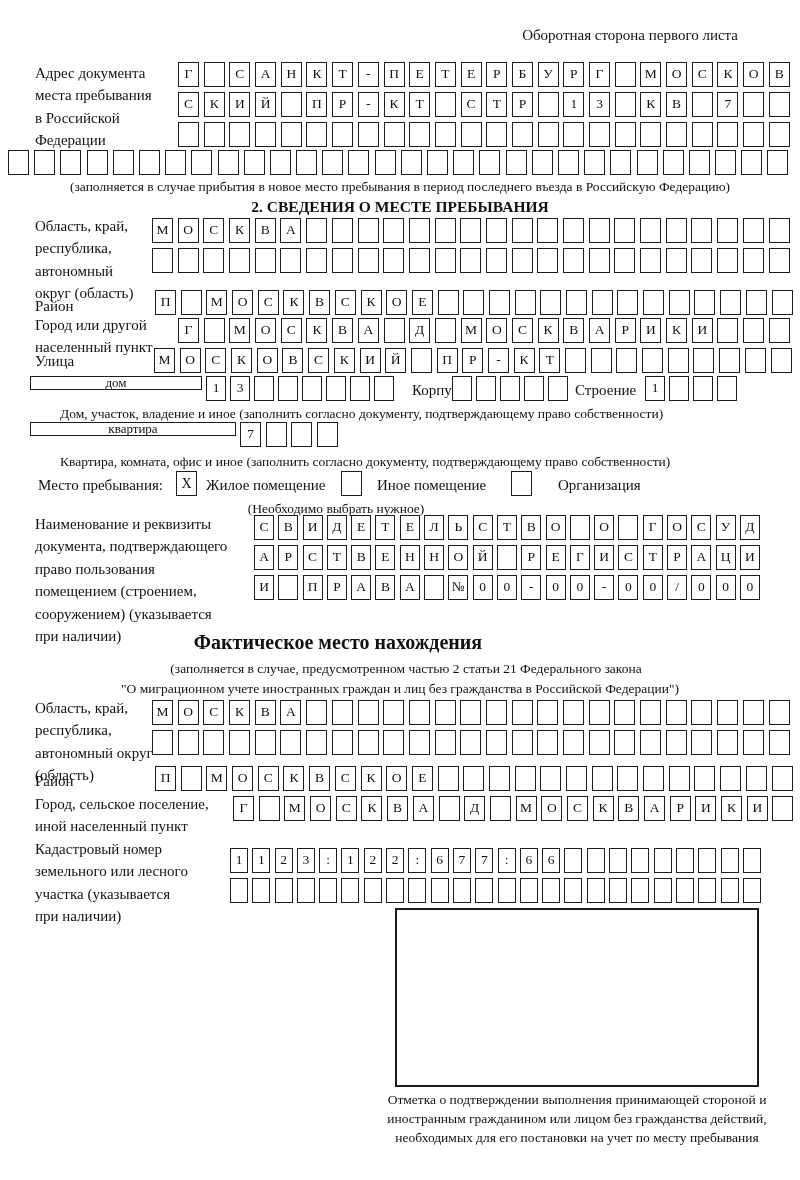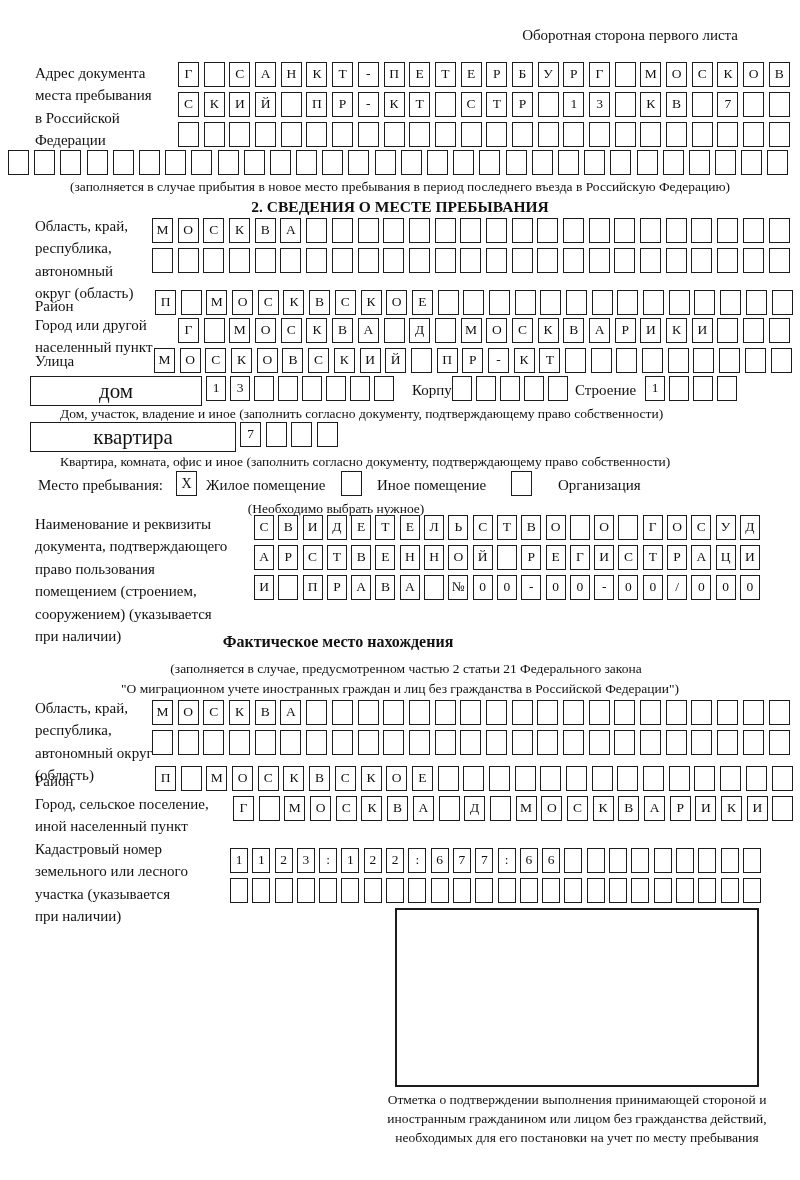--- a/index.html
+++ b/index.html
@@ -17,23 +17,23 @@
     box-sizing:border-box; flex:0 0 auto;
     width:21px; height:25px; border:1.8px solid #1c1c1c; margin-right:4.7px;
     display:flex; align-items:center; justify-content:center;
     font-size:13.5px; padding-bottom:1px; background:#fff;
   }
   .p262 .cell { margin-right:5.2px; }
   .p243 .cell { width:20px; margin-right:4.3px; }
   .p240 .cell { width:20px; margin-right:4px; }
   .p223 .cell { width:18px; margin-right:4.3px; }
   .wbox {
-    position:absolute; box-sizing:border-box; height:30px;
+    position:absolute; box-sizing:border-box; height:14px;
     border:1.8px solid #1c1c1c; display:flex; align-items:center; justify-content:center;
-    font-size:21px; background:#fff;
+    font-size:13px; background:#fff;
   }
   .chk {
     position:absolute; box-sizing:border-box; width:21px; height:25px;
     border:1.8px solid #1c1c1c; display:flex; align-items:center; justify-content:center;
     font-size:14px; background:#fff;
   }
   .bigbox { position:absolute; border:2px solid #1c1c1c; background:#fff; }
   .lblblock { position:absolute; font-size:15px; line-height:22.4px; white-space:nowrap; }
   .lblblock div { height:22.4px; }
 </style>
@@ -431,21 +431,21 @@
       <span class="cell">0</span>
       <span class="cell">-</span>
       <span class="cell">0</span>
       <span class="cell">0</span>
       <span class="cell">/</span>
       <span class="cell">0</span>
       <span class="cell">0</span>
       <span class="cell">0</span>
     </div>
 
-  <div class="lbl bold center" style="left:0; width:676px; top:631px; font-size:16px;">Фактическое место нахождения</div>
+  <div class="lbl bold center" style="left:0; width:676px; top:631px; font-size:20px;">Фактическое место нахождения</div>
   <div class="lbl note center" style="left:6px; width:800px; top:658px;">(заполняется в случае, предусмотренном частью 2 статьи 21 Федерального закона</div>
   <div class="lbl note center" style="left:0; width:800px; top:678px;">"О миграционном учете иностранных граждан и лиц без гражданства в Российской Федерации")</div>
 
   <div class="lblblock" style="left:35px; top:697px;">
     <div>Область, край,</div>
     <div>республика,</div>
     <div>автономный округ</div>
     <div>(область)</div>
   </div>
   <div class="crow" style="left:152px; top:700px;">

